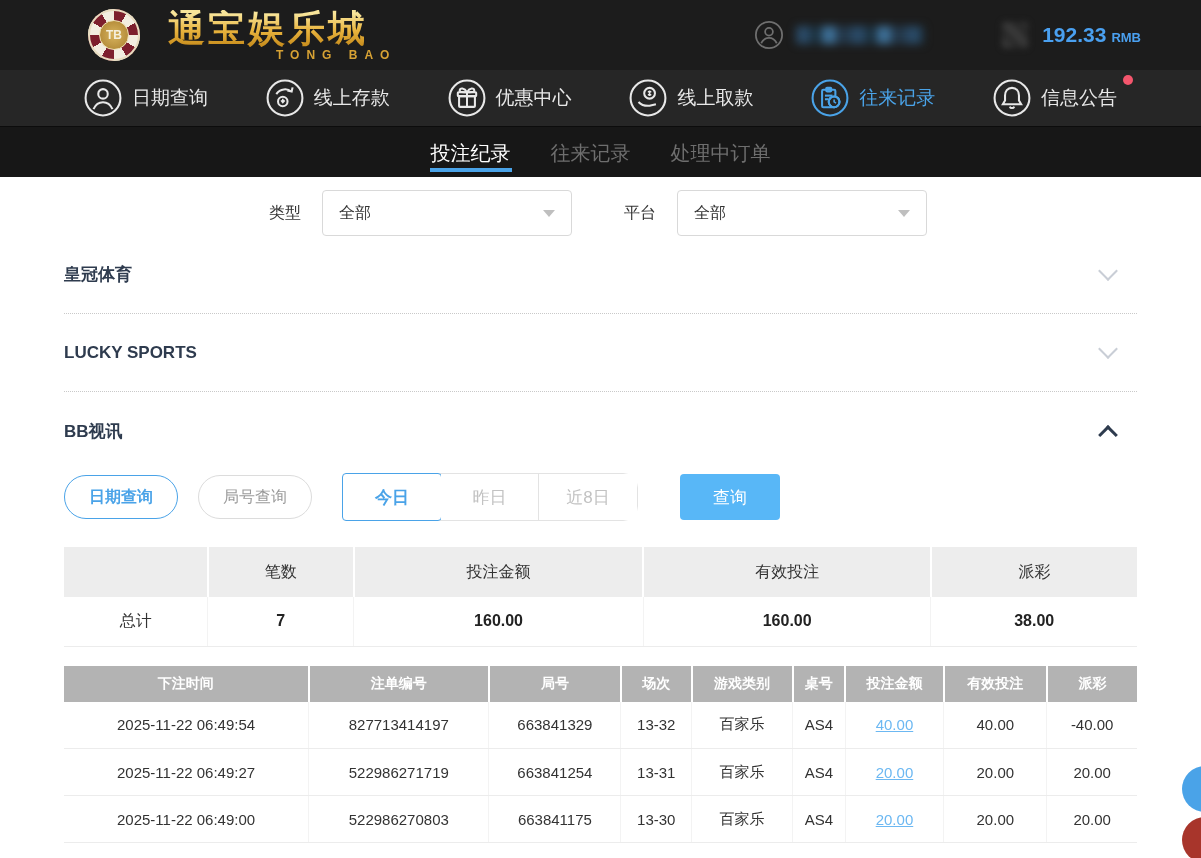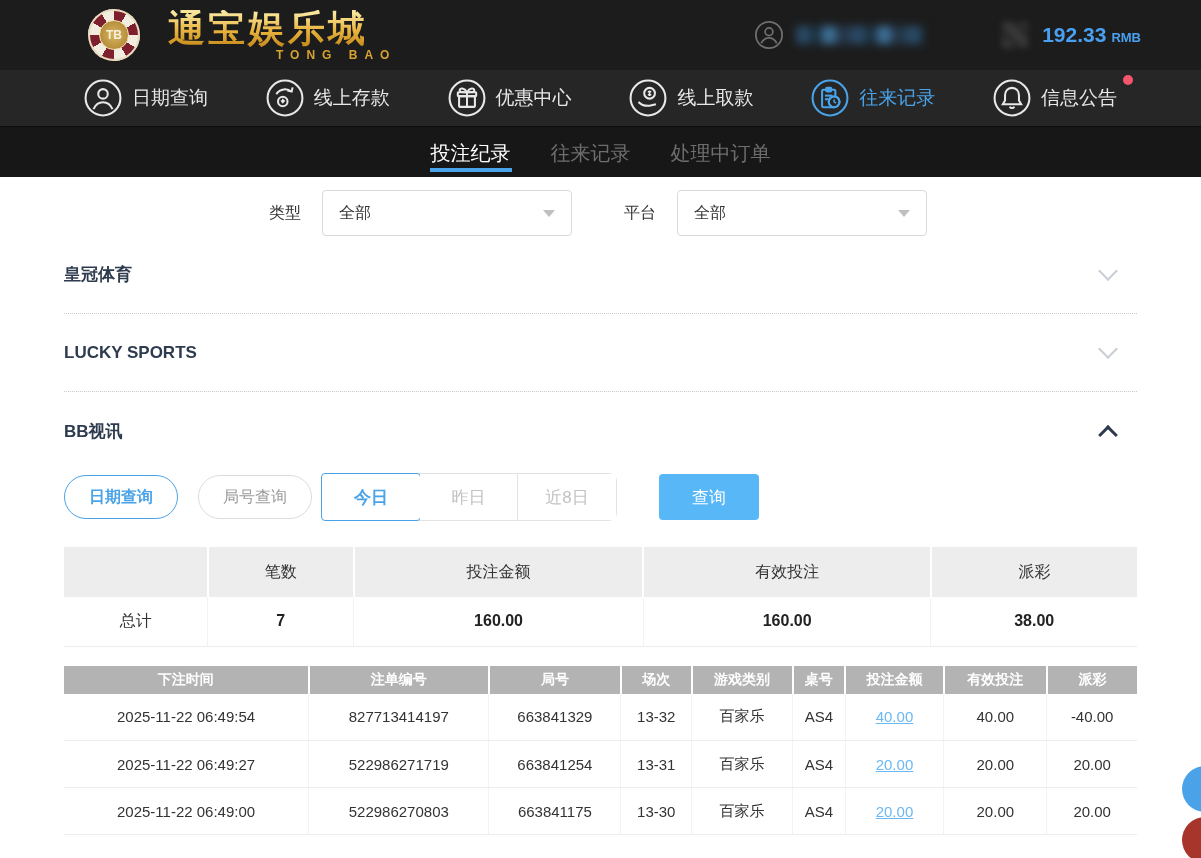--- a/index.html
+++ b/index.html
@@ -64,42 +64,42 @@
 
   
   .controls { display:flex; align-items:center; margin-top:3px; height:48px; }
   .pill { height:44px; padding:0 24px; border-radius:22px; border:1px solid #dcdcdc; background:#fff;
     font-size:16px; color:#9a9a9a; display:flex; align-items:center; cursor:pointer; }
   .pill.active { border-color:var(--accent); color:var(--accent); font-weight:bold; }
   .pill + .pill { margin-left:20px; }
   .datebox { margin-left:20px; width:285px; height:48px; border:1px solid #dcdcdc; border-radius:4px;
     display:flex; align-items:center; padding:0 14px; gap:12px; font-size:18px; color:#333; cursor:pointer; }
   .cal { color:#c9c9c9; flex:none; width:17px; height:17px; }
-  .seg { margin-left:9px; display:flex; height:48px; border:1px solid #e3e3e3; border-radius:8px; overflow:visible; }
+  .seg { margin-left:30px; display:flex; height:48px; border:1px solid #e3e3e3; border-radius:15px; overflow:visible; }
   .seg-btn { width:98px; display:flex; align-items:center; justify-content:center; font-size:17px;
     color:#c2c2c2; border-right:1px solid #e3e3e3; cursor:pointer; background:#fff; }
   .seg-btn:last-child { border-right:none; }
   .seg-btn.active { color:var(--accent); border:1px solid var(--accent); border-radius:4px; margin:-1px; width:100px; font-weight:bold; }
   .search-btn { margin-left:42px; width:100px; height:46px; background:var(--accent-bright); color:#fff;
     font-size:17px; border:none; border-radius:4px; cursor:pointer; }
 
   
   table { border-collapse:collapse; width:1073px; table-layout:fixed; }
   .summary { margin-top:26px; }
   .summary th { background:var(--summary-head); height:50px; font-size:16px; color:#333; font-weight:normal;
     border-right:2px solid #fff; }
   .summary th:last-child { border-right:none; }
   .summary td { height:49px; text-align:center; font-size:16px; color:#222; font-weight:bold;
     border-bottom:1px solid #ececec; border-right:1px solid #f3f3f3; }
   .summary td:first-child { font-weight:normal; color:#333; }
   .summary td:last-child { border-right:none; }
 
   
   .detail { margin-top:19px; }
-  .detail th { background:var(--thead); color:#fff; height:28px; font-size:14px; font-weight:bold;
+  .detail th { background:var(--thead); color:#fff; height:36px; font-size:14px; font-weight:bold;
     border-right:2px solid #fff; }
   .detail th:last-child { border-right:none; }
   .detail td { height:47px; text-align:center; font-size:15px; color:#333;
     border-bottom:1px solid #ececec; border-right:1px solid #f3f3f3; }
   .detail td:last-child { border-right:none; }
   .amt-link { color:var(--link); text-decoration:underline; cursor:pointer; }
   .neg { color:var(--negative); }
 
   
   .float-btn { position:fixed; width:46px; height:46px; border-radius:50%; right:-27px; }

